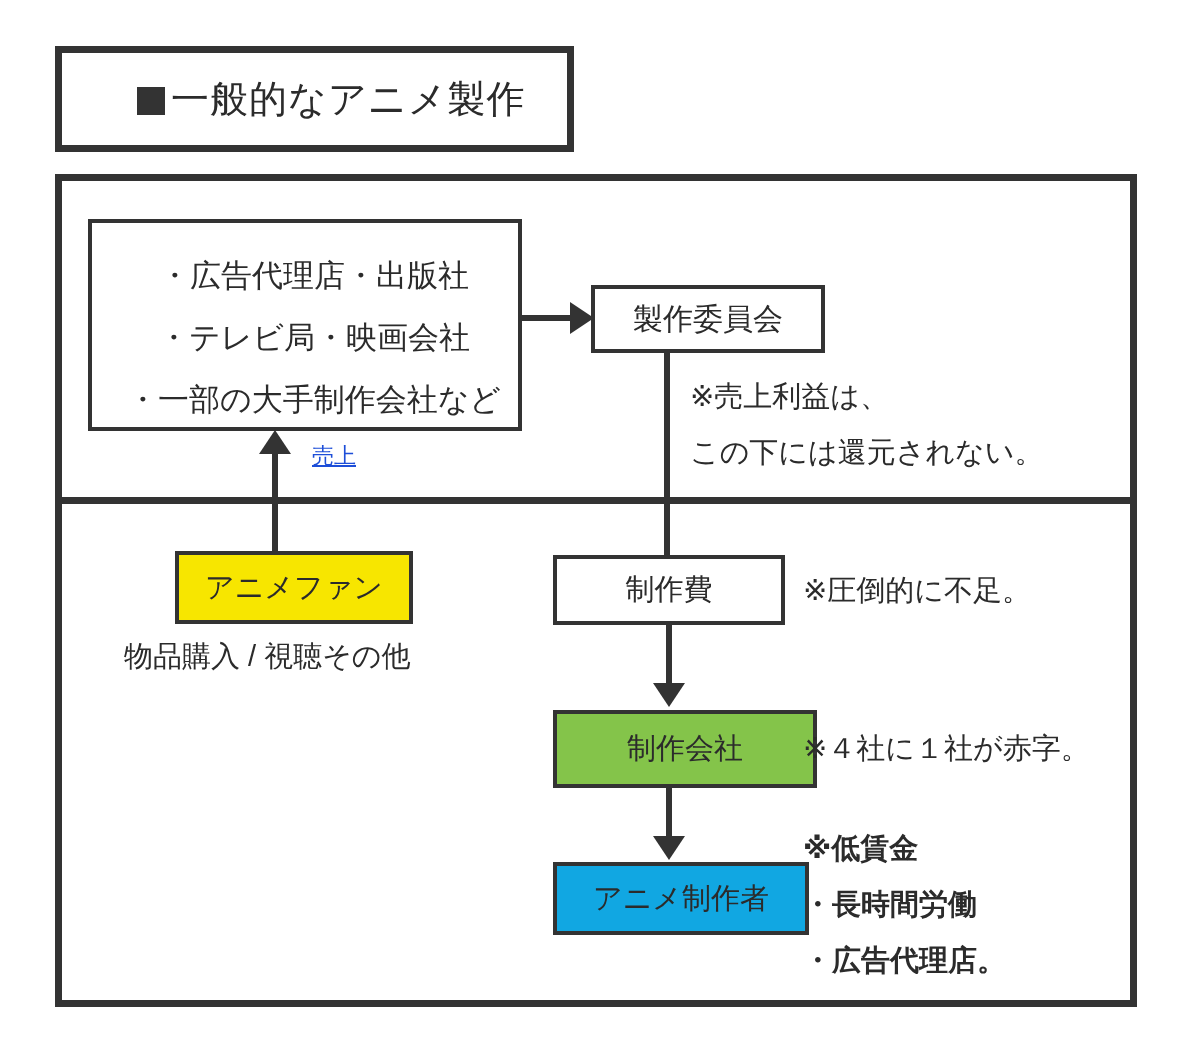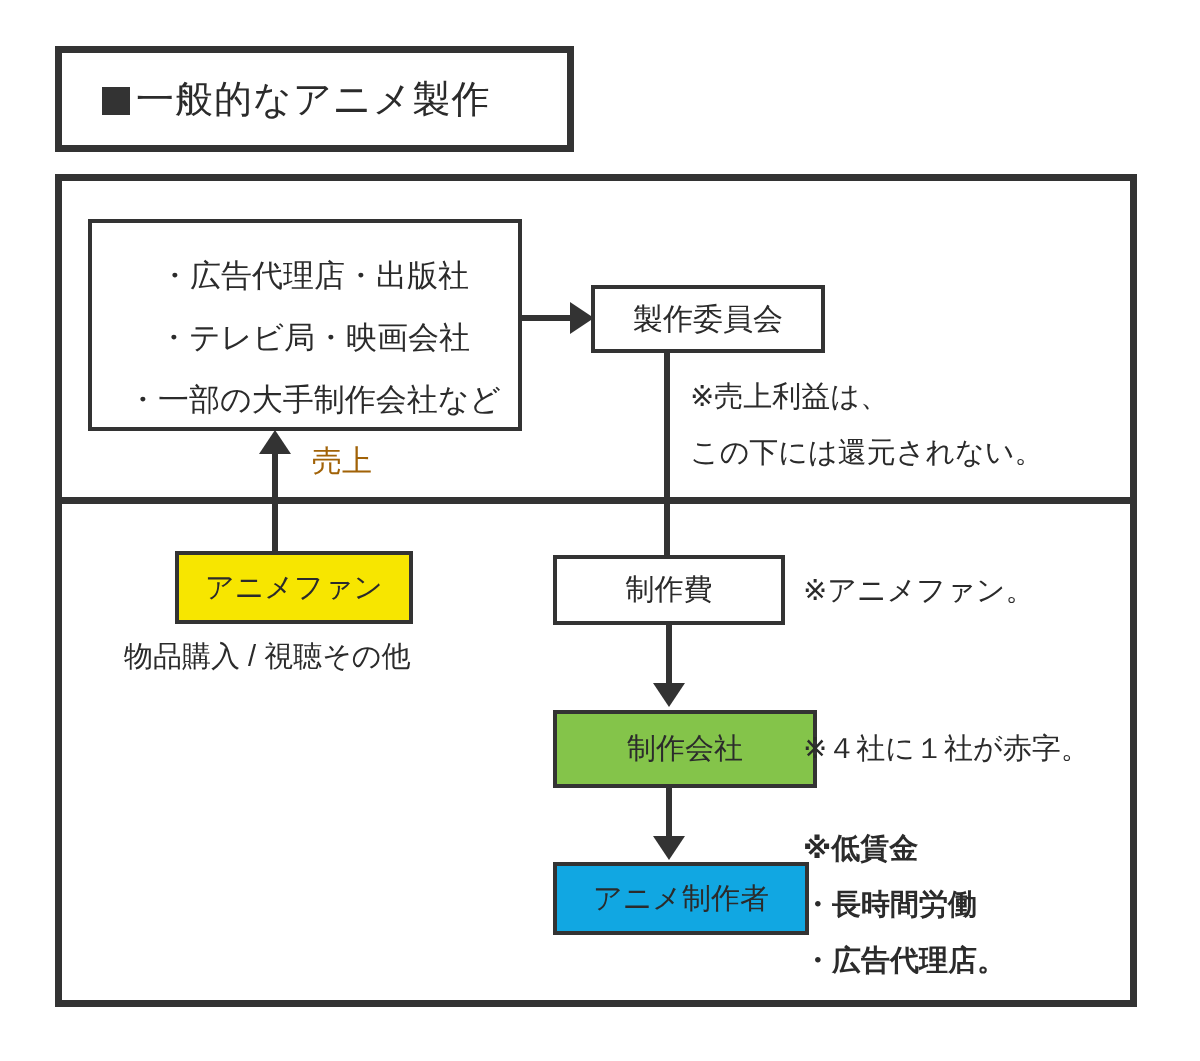--- a/index.html
+++ b/index.html
@@ -24,21 +24,21 @@
     position: absolute;
     left: 55px;
     top: 46px;
     width: 519px;
     height: 106px;
     box-sizing: border-box;
     border: 7px solid #333333;
     background: #ffffff;
     display: flex;
     align-items: center;
-    padding-left: 40px;
+    padding-left: 75px;
   }
   .title-text {
     font-size: 38px;
     letter-spacing: 1px;
     color: #2b2b2b;
     white-space: nowrap;
   }
   .title-marker {
     display: inline-block;
     width: 28px;
@@ -181,23 +181,24 @@
     white-space: nowrap;
   }
   .caption {
     position: absolute;
     font-size: 29px;
     color: #2b2b2b;
     white-space: nowrap;
   }
   .edge-label {
     position: absolute;
-    font-size: 30px;
-    color: #a16207;
-    white-space: nowrap;
+    font-size: 22px;
+    color: #1d4ed8;
+    white-space: nowrap;
+    text-decoration: underline;
   }
 </style>
 </head>
 <body>
 
 <div id="stage">
 
   <div class="title-box">
     <div class="title-text"><span class="title-marker"></span><span>一般的なアニメ製作</span></div>
   </div>
@@ -230,21 +231,21 @@
   <div class="edge-label" style="left:312px; top:441px;">売上</div>
 
   <div class="node fan-box">
     <span>アニメファン</span>
   </div>
   <div class="caption" style="left:124px; top:637px;">物品購入 / 視聴その他</div>
 
   <div class="node cost-box">
     <span>制作費</span>
   </div>
-  <div class="note" style="left:803px; top:562px;">※アニメファン。</div>
+  <div class="note" style="left:803px; top:562px;">※圧倒的に不足。</div>
 
   <div class="line-v" style="left:666px; top:625px; height:62px;"></div>
   <div class="arrow arrow-down" style="left:653px; top:683px;"></div>
 
   <div class="node studio-box">
     <span>制作会社</span>
   </div>
   <div class="note" style="left:803px; top:720px;">※４社に１社が赤字。</div>
 
   <div class="line-v" style="left:666px; top:788px; height:52px;"></div>

